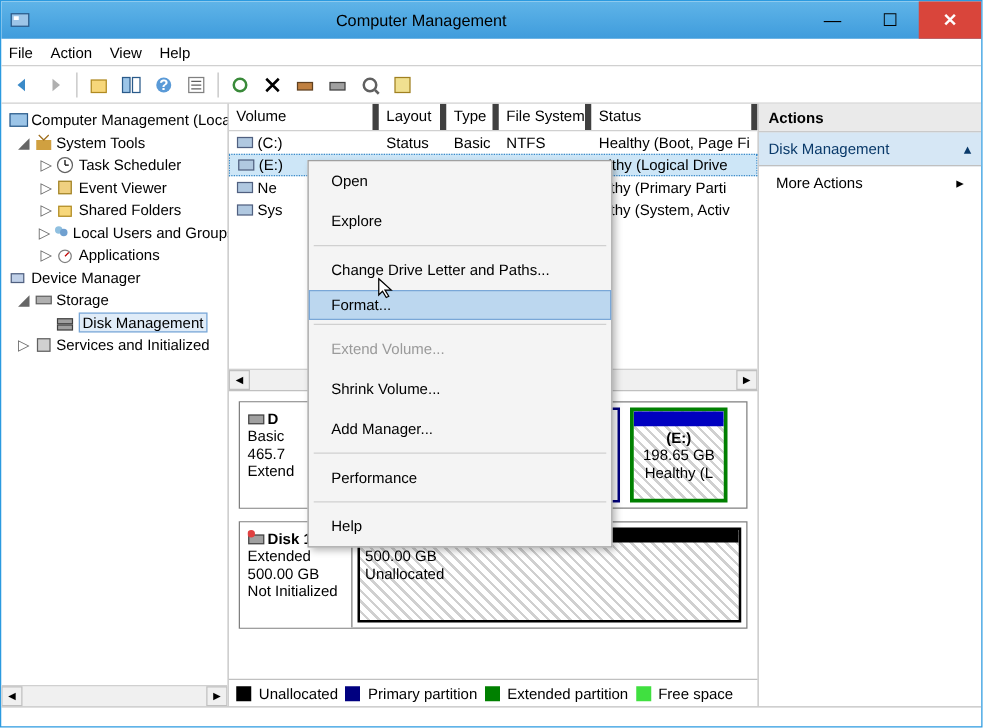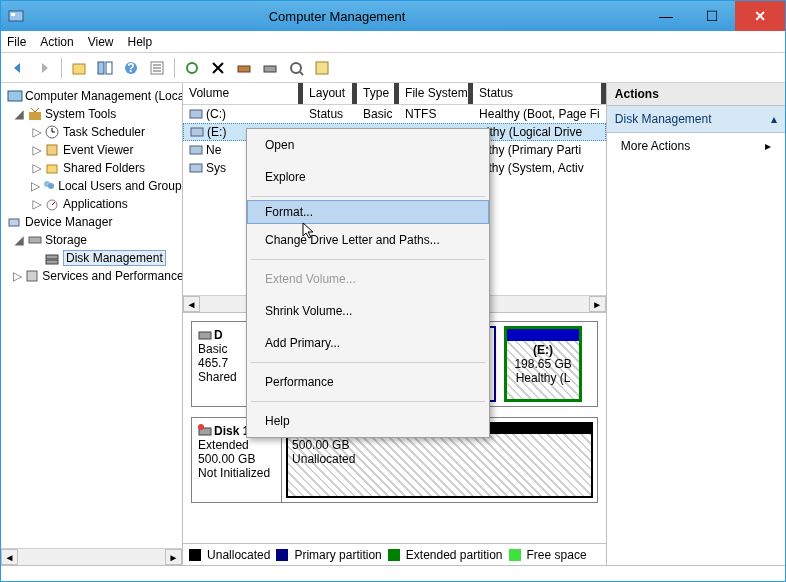--- a/index.html
+++ b/index.html
@@ -250,21 +250,21 @@
           </span>
           <span class="lbl">Disk Management</span>
         </div>
       <div class="treerow" style="padding-left:12px">
           <span class="tw">▷</span>
           <span class="ticon2">
             <svg width="16" height="16">
               <rect x="3" y="3" width="10" height="10" fill="#d0d0d0" stroke="#606060"></rect>
             </svg>
           </span>
-          <span class="lbl">Services and Performance</span>
+          <span class="lbl">Services and Initialized</span>
         </div>
     </div>
     <div class="hscroll">
         <div class="arr">◄</div>
         <div style="flex:1"></div>
         <div class="arr">►</div>
       </div>
   </div>
 
   <div class="midpane">
@@ -337,21 +337,21 @@
       <div class="diskrow">
         <div class="diskinfo">
           <div style="display:flex;align-items:center;gap:2px">
               <svg width="14" height="14">
                 <rect x="1" y="4" width="12" height="7" fill="#a0a0a0" stroke="#404040"></rect>
               </svg>
               <span class="dtitle">D</span>
             </div>
           <div>Basic</div>
           <div>465.7</div>
-          <div>Shared</div>
+          <div>Extend</div>
         </div>
         <div class="parts">
           <div class="part" style="width:38px">
               <div>350</div>
               <div>Hea</div>
             </div>
           <div class="part" style="width:78px">
               <div>170.00 GB N</div>
               <div>Healthy (Bo</div>
             </div>
@@ -415,26 +415,26 @@
       </div>
   </div>
 </div>
 
 <div class="statusbar"></div>
 
 <div class="ctxmenu">
   <div class="mi">Open</div>
   <div class="mi">Explore</div>
   <div class="msep"></div>
+  <div class="mi">Change Drive Letter and Paths...</div>
   <div class="mi hl">Format...</div>
-  <div class="mi">Change Drive Letter and Paths...</div>
   <div class="msep"></div>
   <div class="mi dis">Extend Volume...</div>
   <div class="mi">Shrink Volume...</div>
-  <div class="mi">Add Primary...</div>
+  <div class="mi">Add Manager...</div>
   <div class="msep"></div>
   <div class="mi">Performance</div>
   <div class="msep"></div>
   <div class="mi">Help</div>
 </div>
 
 <div class="cursor">
 <svg width="18" height="18">
       <path d="M1 1 L1 14 L4 11 L7 16 L9 15 L6 10 L11 10 Z" fill="#fff" stroke="#000"></path>
     </svg>

